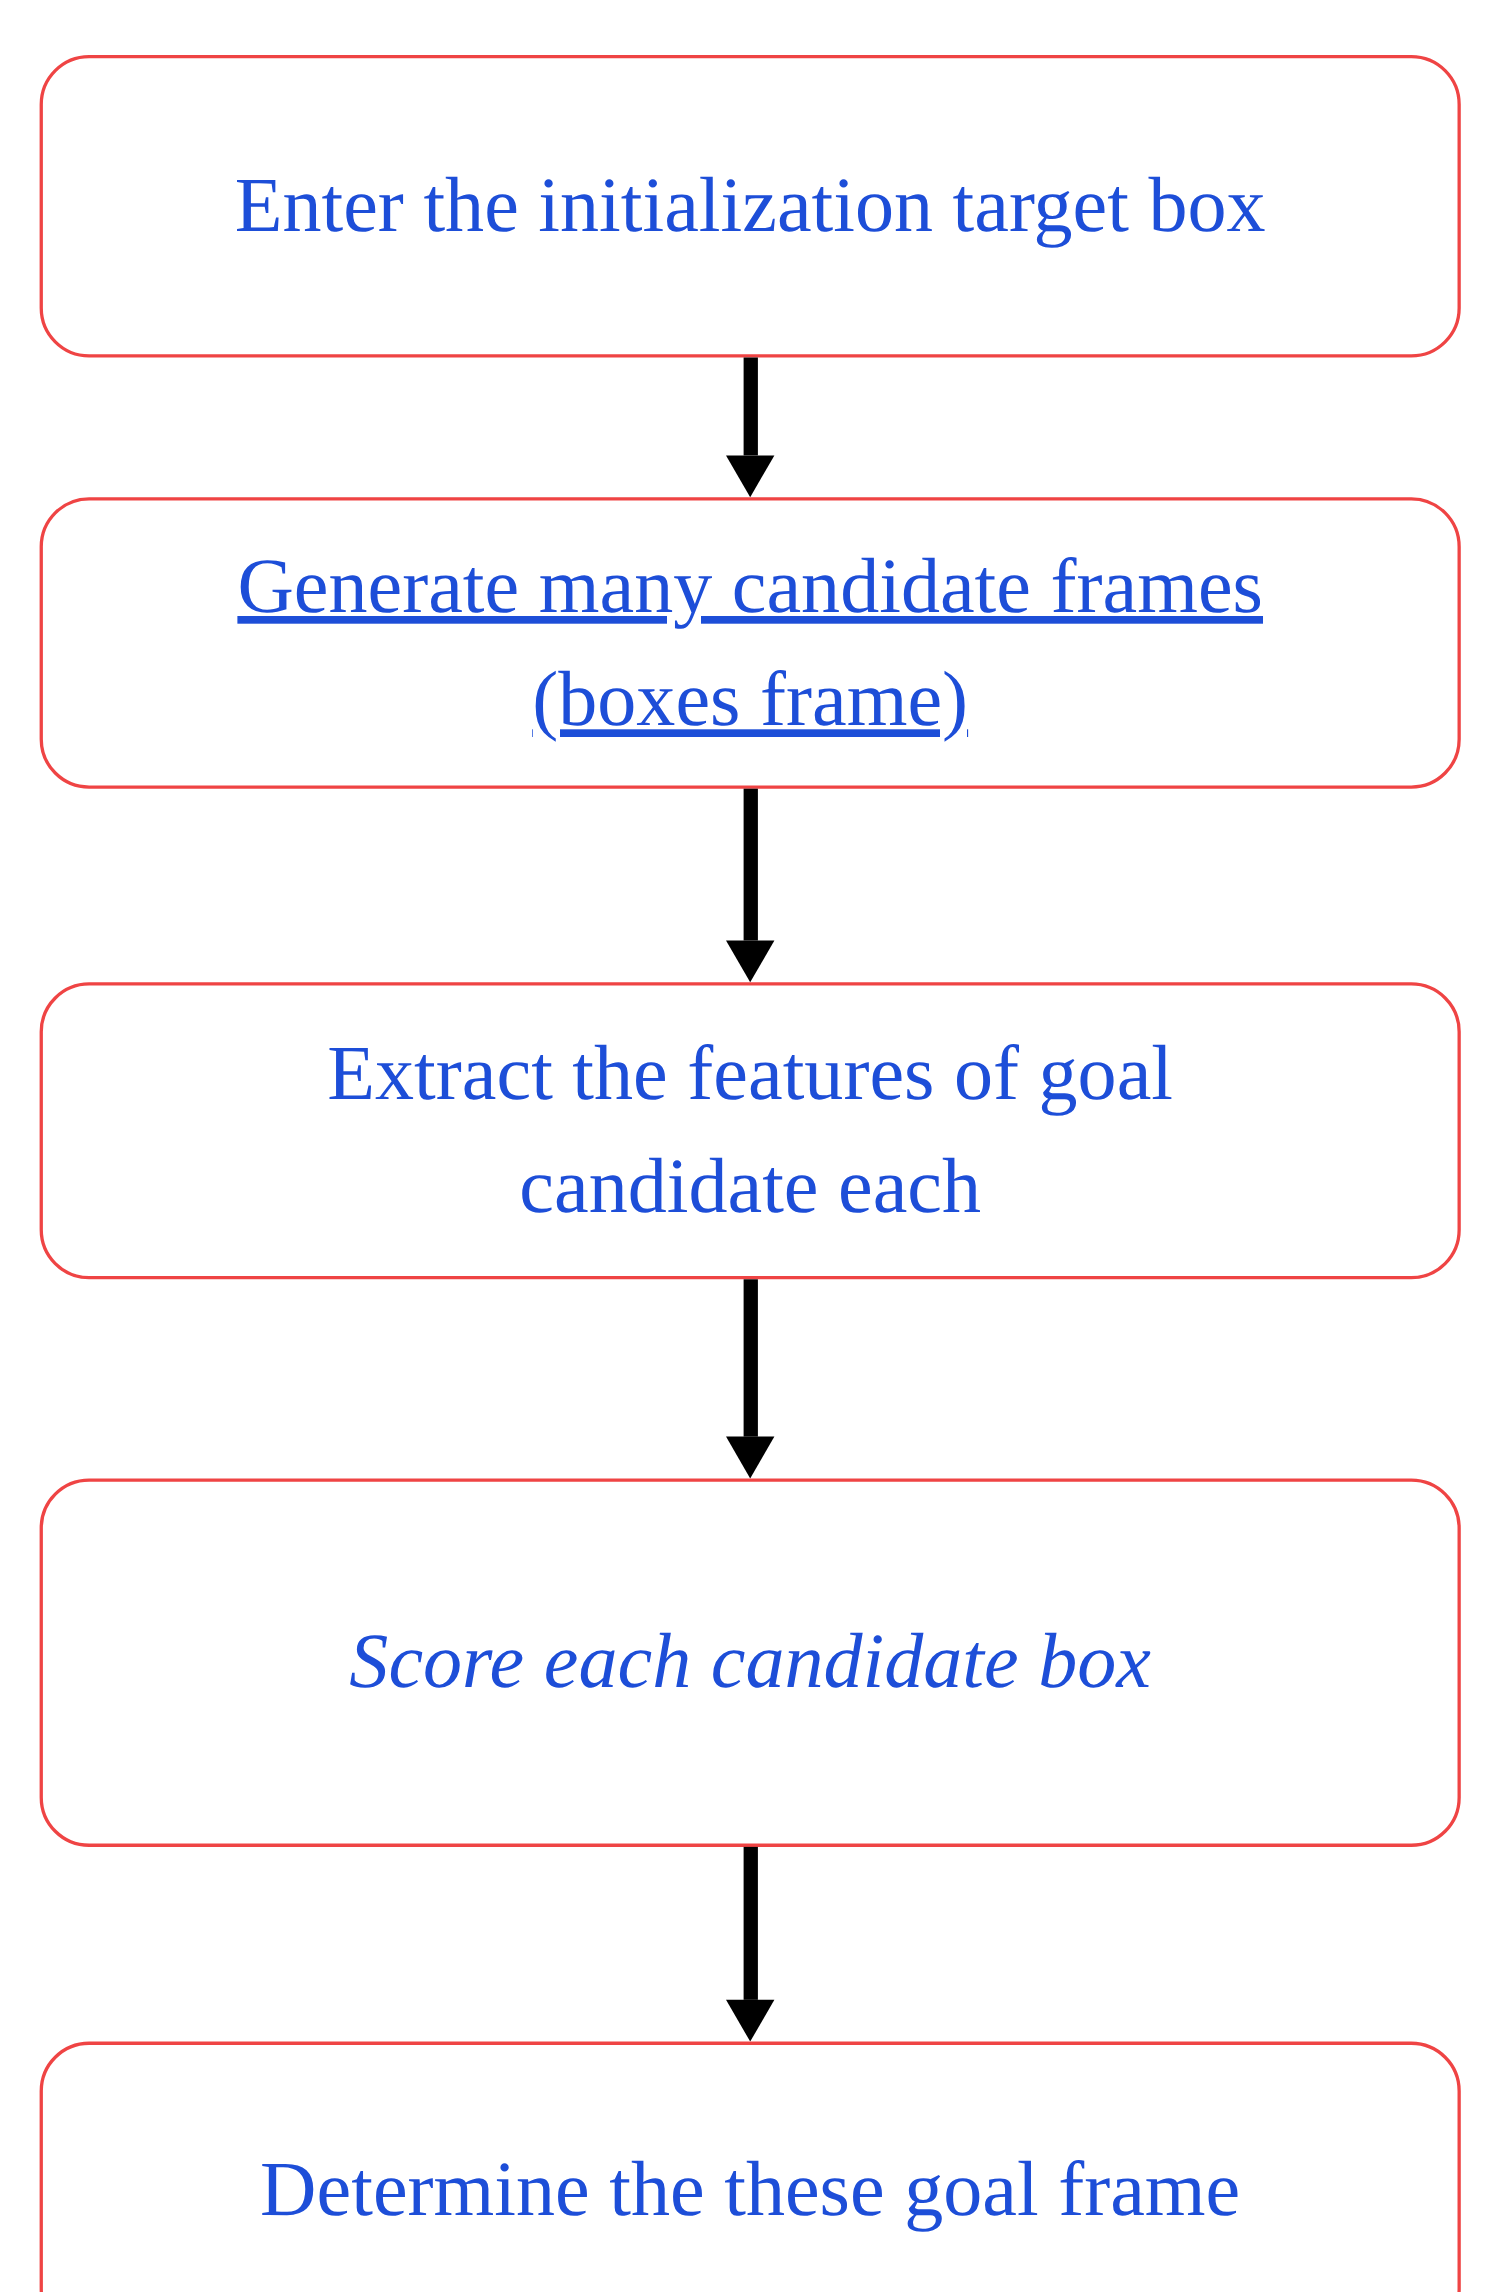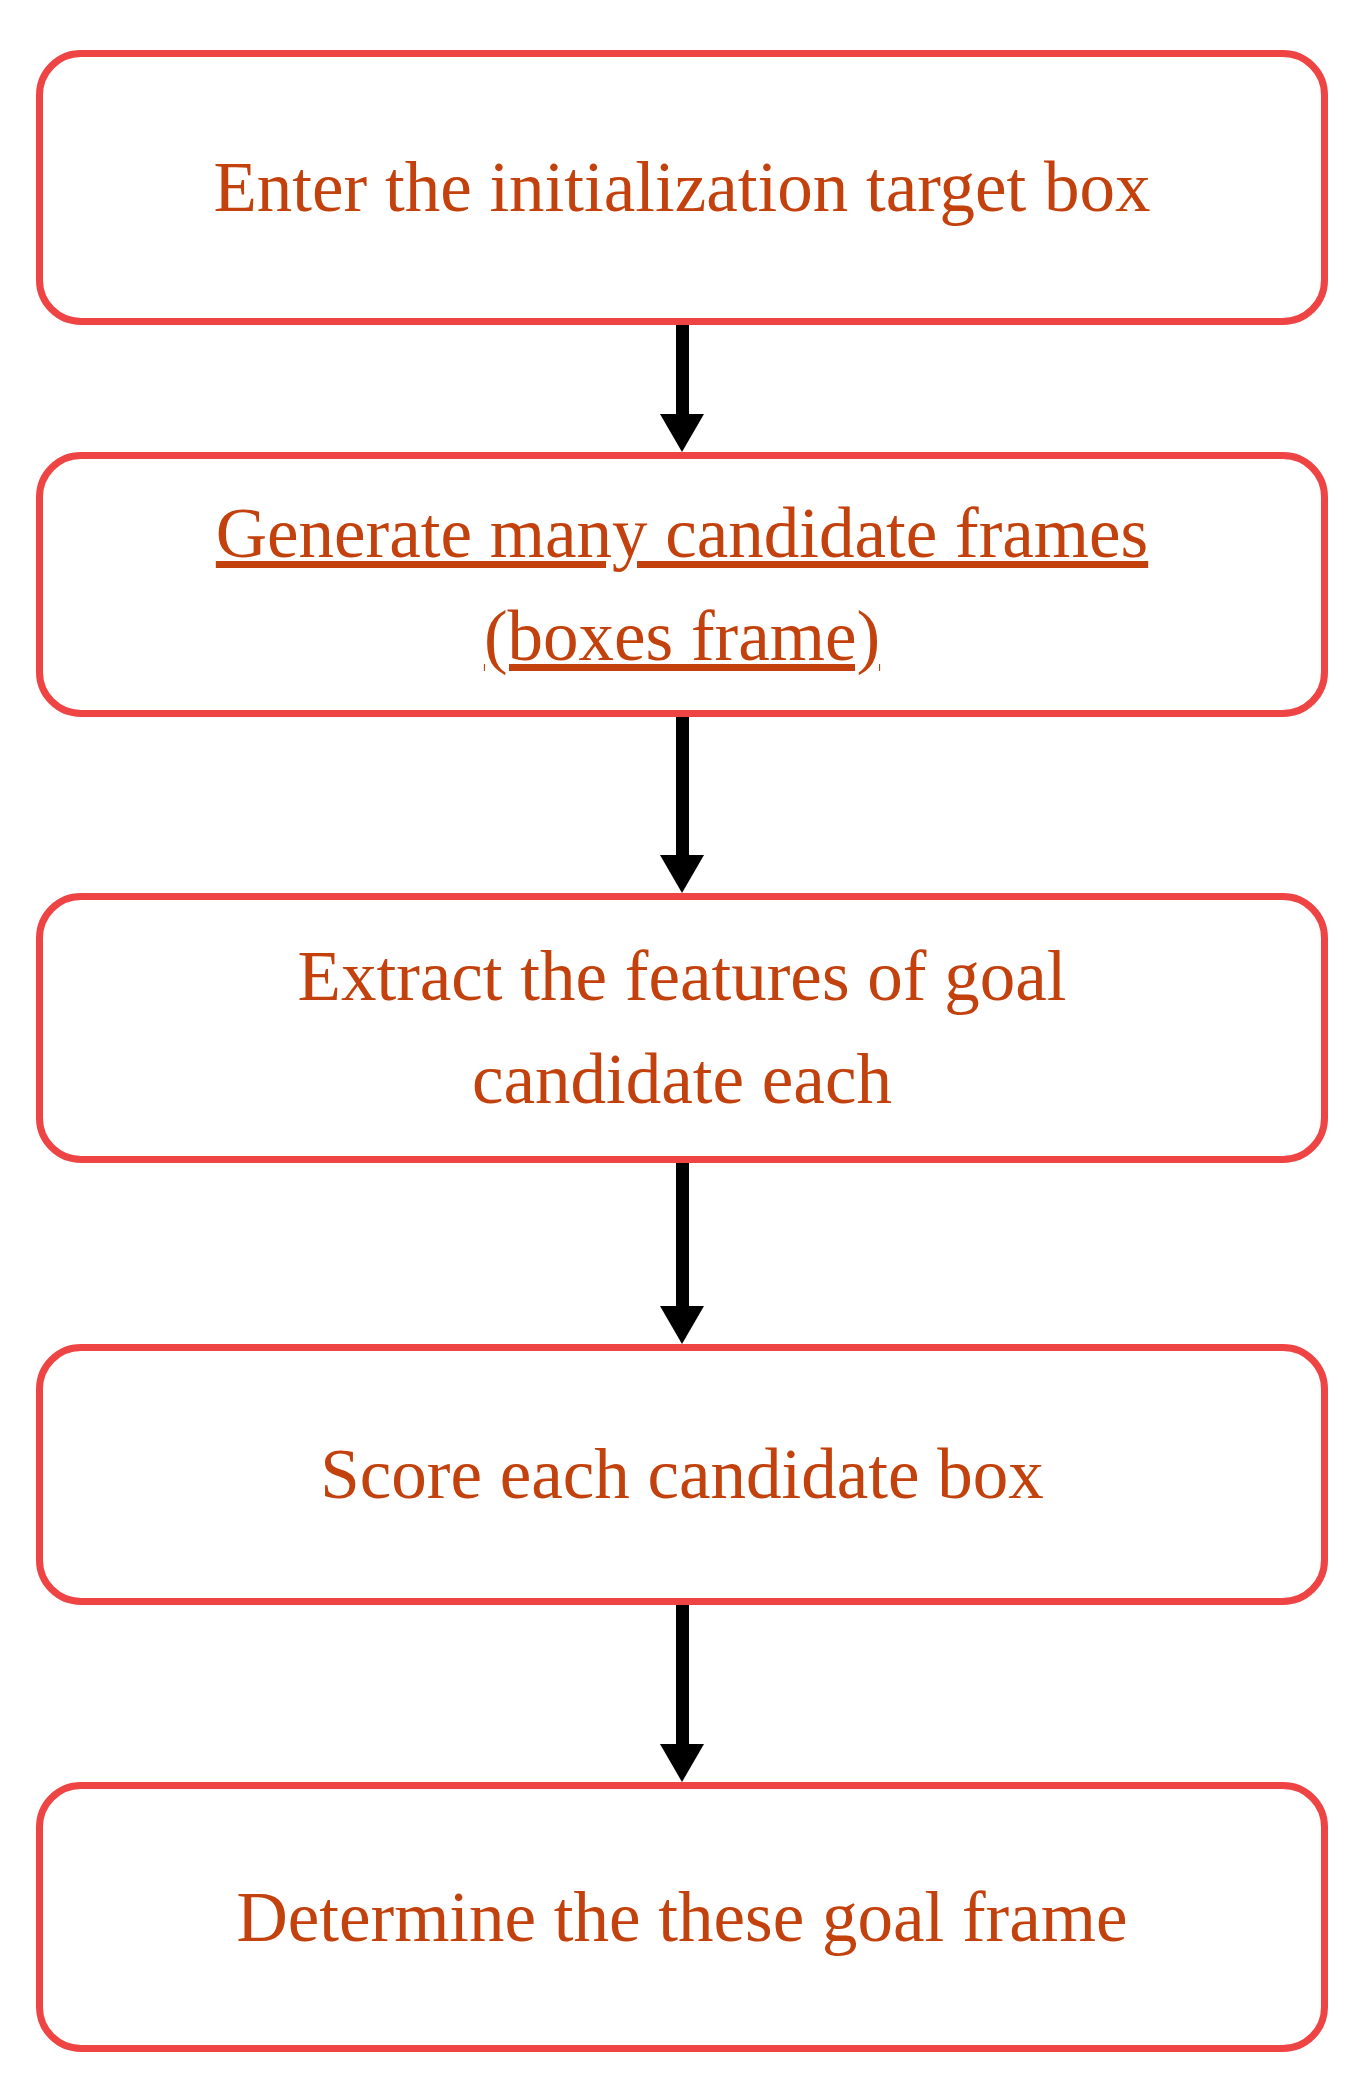--- a/index.html
+++ b/index.html
@@ -18,36 +18,36 @@
   }
   .flowchart {
     display: flex;
     flex-direction: column;
     align-items: center;
     width: 100%;
   }
   .node {
     box-sizing: border-box;
     width: 100%;
-    border: 7px solid #ef4444;
+    border: 3px solid #ef4444;
     border-radius: 45px;
     background: #ffffff;
-    color: #c2410c;
+    color: #1d4ed8;
     display: flex;
     flex-direction: column;
     align-items: center;
     justify-content: center;
     text-align: center;
     font-size: 71px;
     line-height: 1.45;
   }
   .node-1 { height: 275px; }
   .node-2 { height: 265px; text-decoration: underline; }
   .node-3 { height: 270px; }
-  .node-4 { height: 261px; }
+  .node-4 { height: 335px; font-style: italic; }
   .node-5 { height: 270px; }
   .line {
     display: block;
     white-space: nowrap;
   }
   .arrow {
     display: flex;
     flex-direction: column;
     align-items: center;
     justify-content: flex-start;

